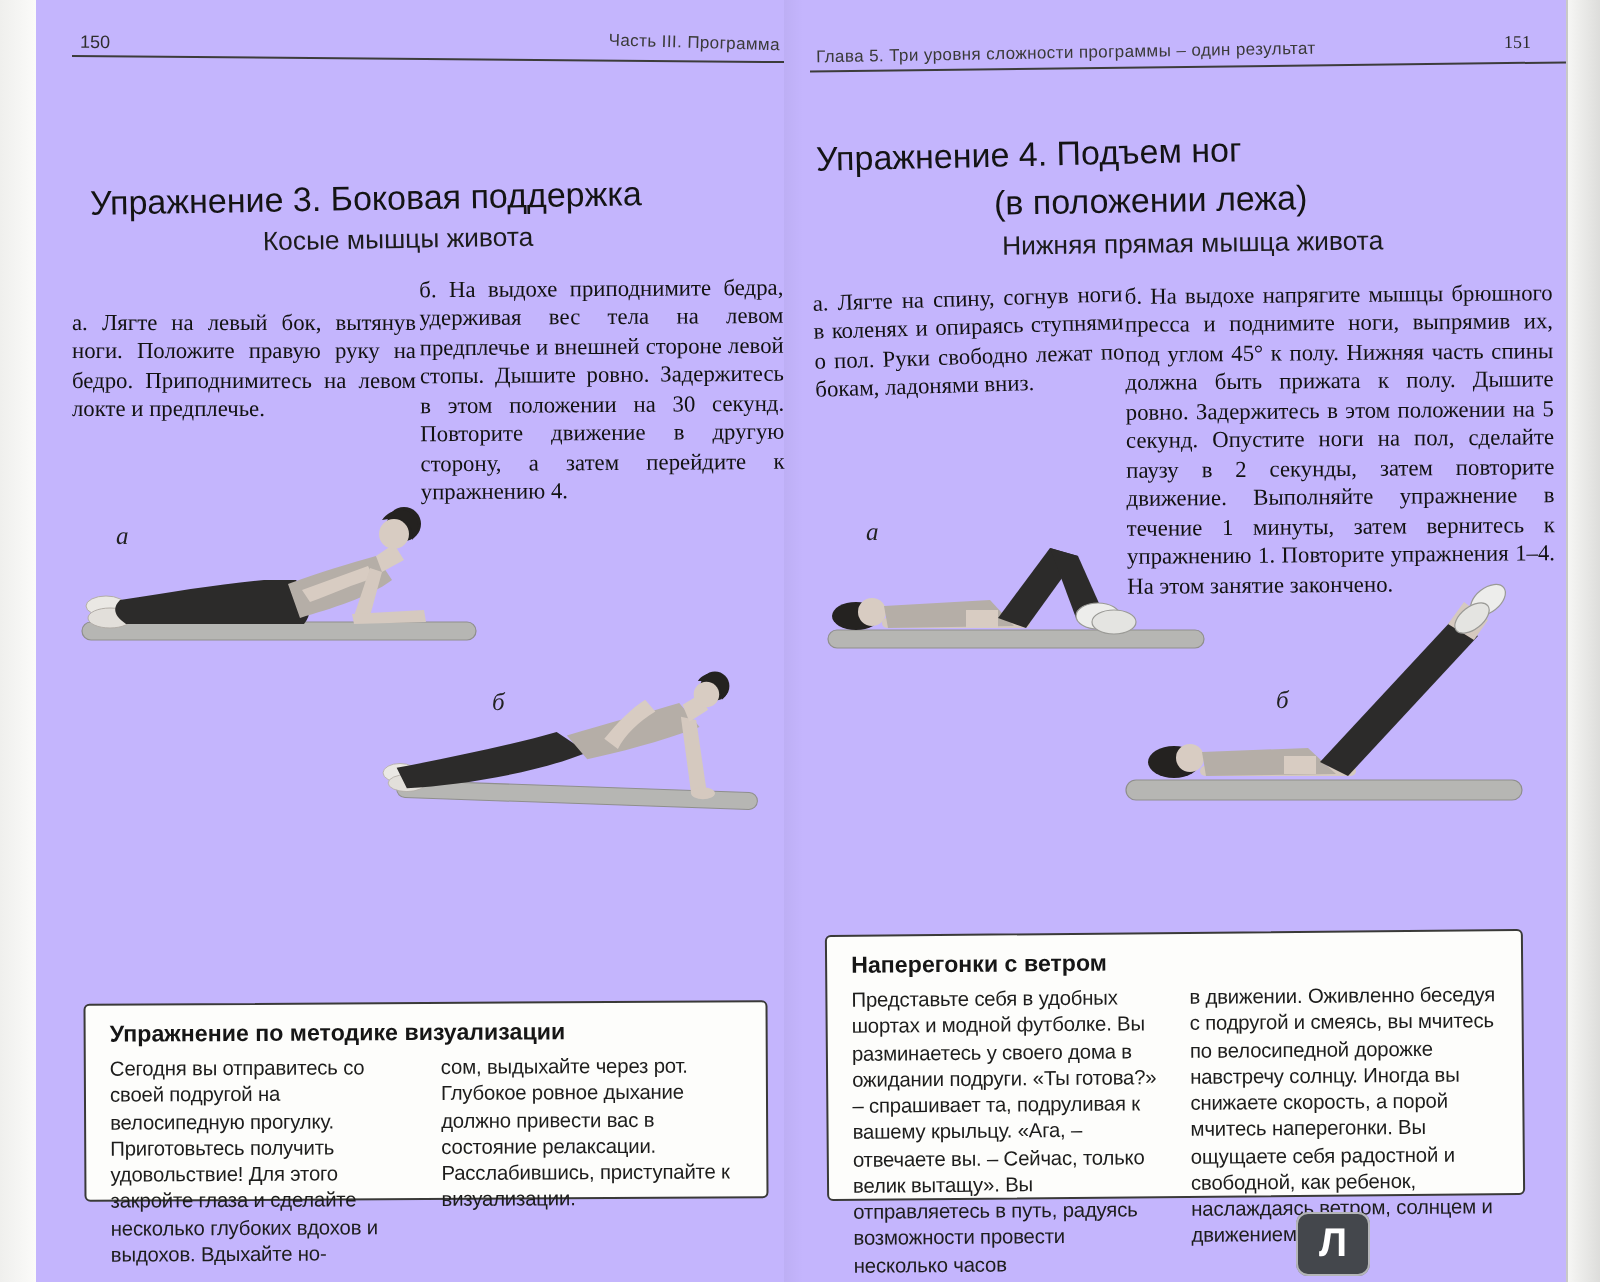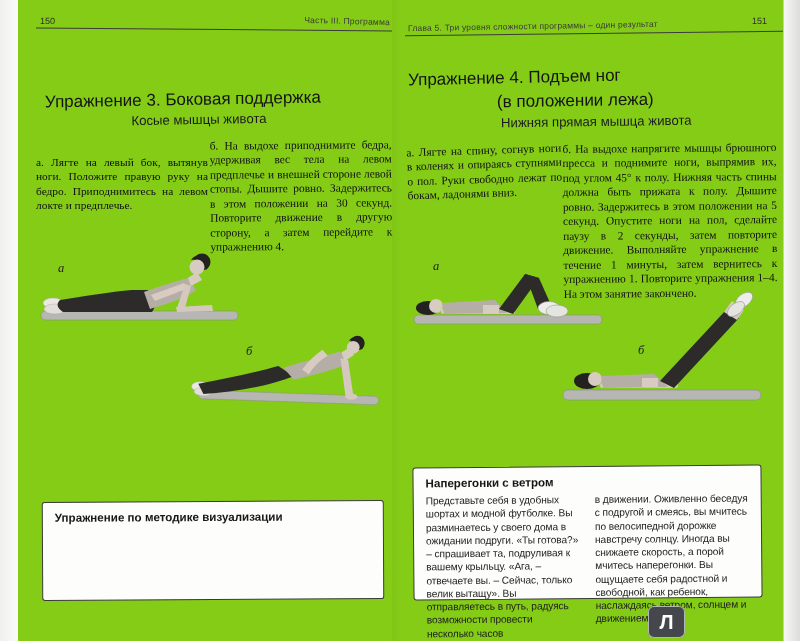--- a/index.html
+++ b/index.html
@@ -1,17 +1,17 @@
 <!DOCTYPE html>
 <html><head>
 <meta charset="utf-8">
 <style>
   html,body{margin:0;padding:0;}
   body{width:800px;height:641px;overflow:hidden;background:#e9e9e7;}
-  .canvas{position:relative;width:800px;height:641px;background:#84cc16;
+  .canvas{position:relative;width:800px;height:641px;background:#c4b5fd;
           font-family:"Liberation Sans",sans-serif;color:#1a1a1a;}
   .abs{position:absolute;}
 
   
   .edge-right{position:absolute;top:0;right:0;width:16px;height:641px;
               background:linear-gradient(to right,#f6f6f4,#dddddb);border-left:1px solid #c9c9c7;}
   .edge-left{position:absolute;top:0;left:0;width:18px;height:641px;
              background:linear-gradient(to left,#fbfbf9,#efefed);}
   .gutter{position:absolute;top:0;left:392px;width:16px;height:641px;
           background:linear-gradient(to right,rgba(0,0,0,0.035),rgba(0,0,0,0) 60%);}
@@ -19,21 +19,21 @@
   
   .pagenum{font-size:9px;color:#2e2e2c;}
   .runhead{font-size:8.5px;color:#3a3a38;letter-spacing:.2px;white-space:nowrap;}
   .rule{border-top:1px solid #3c3c3a;height:0;}
 
   .lp-num{left:40px;top:16px;transform:rotate(.6deg);}
   .lp-runhead{left:238px;top:15px;width:152px;text-align:right;transform:rotate(1.6deg);}
   .lp-rule{left:36px;top:29px;width:356px;transform:rotate(.5deg);}
 
   .rp-runhead{left:408px;top:21px;transform:rotate(-1deg);}
-  .rp-num{left:752px;top:16px;transform:rotate(-.5deg);}
+  .rp-num{left:752px;top:16px;transform:rotate(-.5deg);font-family:Liberation Serif, serif;}
   .rp-rule{left:405px;top:33px;width:378px;transform:rotate(-.7deg);}
 
   
   .h1{font-size:17px;line-height:1.18;color:#141414;white-space:nowrap;}
   .h2{font-size:13.2px;color:#1c1c1c;white-space:nowrap;}
   .lp-title{left:45px;top:90px;transform:rotate(-1deg);}
   .lp-sub{left:45px;top:112px;width:308px;text-align:center;transform:rotate(-1deg);}
   .rp-title1{left:408px;top:68px;transform:rotate(-1.3deg);}
   .rp-title2{left:497px;top:91px;transform:rotate(-1deg);}
   .rp-sub{left:501px;top:114px;transform:rotate(-.8deg);}
@@ -125,20 +125,22 @@
       <ellipse cx="198" cy="82" rx="7" ry="3.5" fill="#d5c9bf"></ellipse>
       <path d="M186,30 L196,24 L201,33 L190,40 Z" fill="#d8ccc2"></path>
       <circle cx="205" cy="19" r="8.5" fill="#242220"></circle>
       <circle cx="200" cy="24" r="7.5" fill="#d8ccc2"></circle>
       <path d="M195,16 C199,10 208,10 212,16 C214,21 212,25 209,27 C210,21 207,16 200,16 Z" fill="#242220"></path>
     </svg>
 
     <div class="sidebox lp-box">
       <div class="boxtitle">Упражнение по методике визуализации</div>
       <div class="boxcols">
+        <div class="boxcol">Сегодня вы отправитесь со своей подругой на велосипедную прогулку. Приготовьтесь получить удовольствие! Для этого закройте глаза и сделайте несколько глубоких вдохов и выдохов. Вдыхайте но-</div>
+        <div class="boxcol">сом, выдыхайте через рот. Глубокое ровное дыхание должно привести вас в состояние релаксации. Расслабившись, приступайте к визуализации.</div>
       </div>
     </div>
   </section>
 
   <section>
     <div class="abs runhead rp-runhead">Глава 5. Три уровня сложности программы – один результат</div>
     <div class="abs pagenum rp-num">151</div>
     <div class="abs rule rp-rule"></div>
 
     <div class="abs h1 rp-title1">Упражнение 4. Подъем ног</div>

